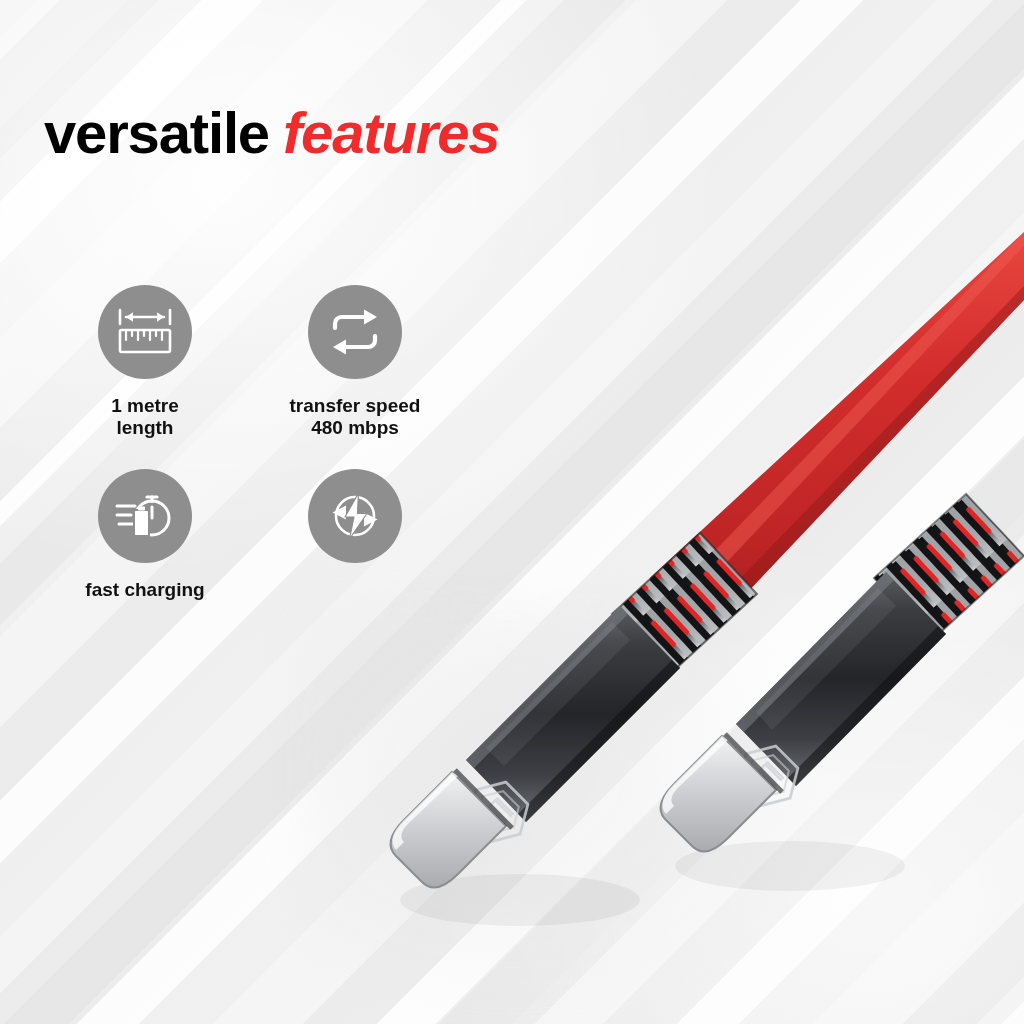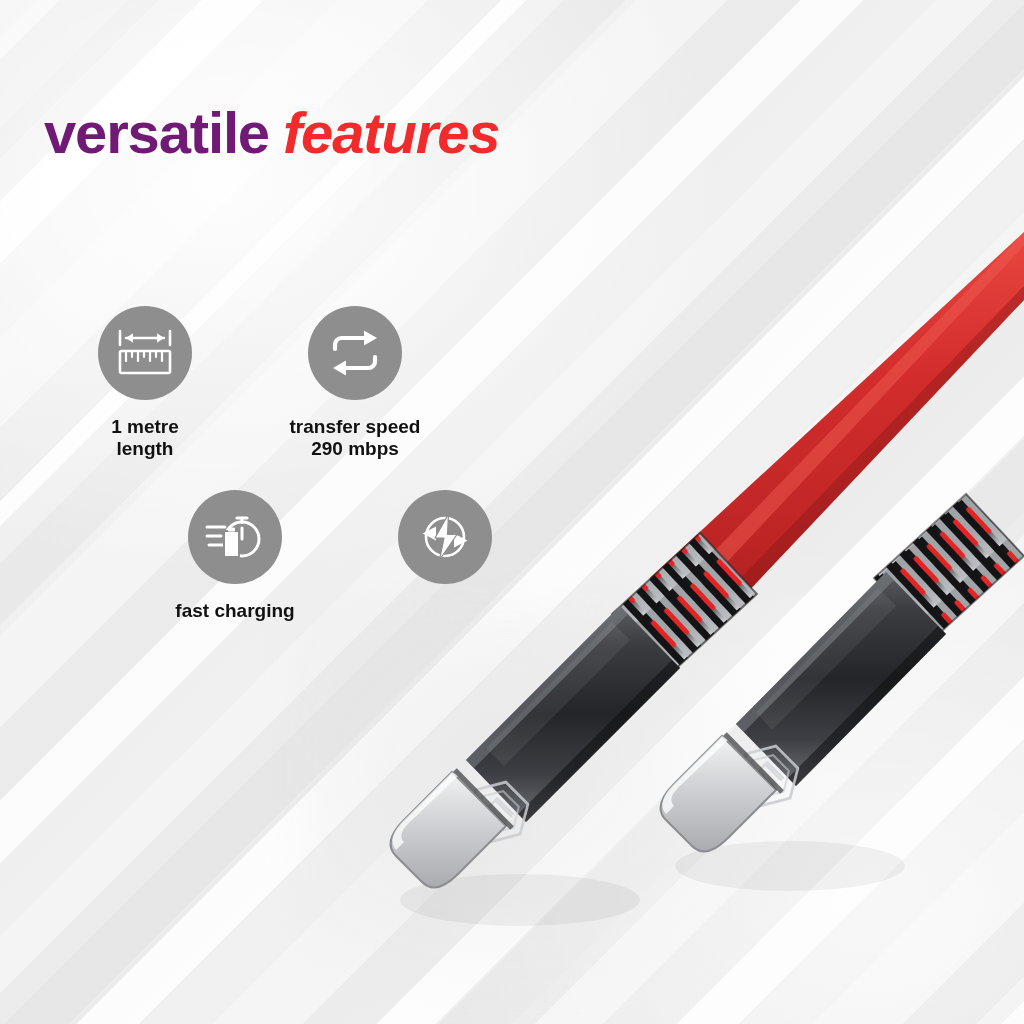--- a/index.html
+++ b/index.html
@@ -73,39 +73,39 @@
   .headline {
     position: absolute;
     left: 44px;
     top: 104px;
     font-size: 58px;
     font-weight: 700;
     letter-spacing: -0.02em;
     line-height: 1;
     white-space: nowrap;
   }
-  .headline .w1 { color: #701a75; }
+  .headline .w1 { color: #000000; }
   .headline .w2 {
     color: #f02b2b;
     font-style: italic;
     margin-left: 14px;
   }
 
   
   .features {
     position: absolute;
     left: 40px;
-    top: 306px;
+    top: 285px;
     width: 600px;
   }
   .feature-row {
     display: flex;
     align-items: flex-start;
   }
-  .feature-row.row2 { margin-top: 30px; justify-content: center; }
+  .feature-row.row2 { margin-top: 30px; }
   .feature {
     width: 210px;
     display: flex;
     flex-direction: column;
     align-items: center;
   }
   .feature .badge {
     width: 94px;
     height: 94px;
     border-radius: 50%;
@@ -170,21 +170,21 @@
       <div class="feature">
         <div class="badge">
           <svg width="58" height="50" viewBox="0 0 58 50" fill="none">
             <path d="M9 21 V16.5 A6.5 6.5 0 0 1 15.5 10 H40" stroke="#fff" stroke-width="4.2" stroke-linecap="round" fill="none"></path>
             <path d="M38 2.5 L51 10 L38 17.5 Z" fill="#fff"></path>
             <path d="M49 29 V33.5 A6.5 6.5 0 0 1 42.5 40 H18" stroke="#fff" stroke-width="4.2" stroke-linecap="round" fill="none"></path>
             <path d="M20 32.5 L7 40 L20 47.5 Z" fill="#fff"></path>
           </svg>
         </div>
         <div class="caption">transfer speed
-290 mbps</div>
+480 mbps</div>
       </div>
 
 
     </div>
 
     <div class="feature-row row2">
 
       <div class="feature">
         <div class="badge">
           <svg width="60" height="52" viewBox="0 0 60 52" fill="none">

